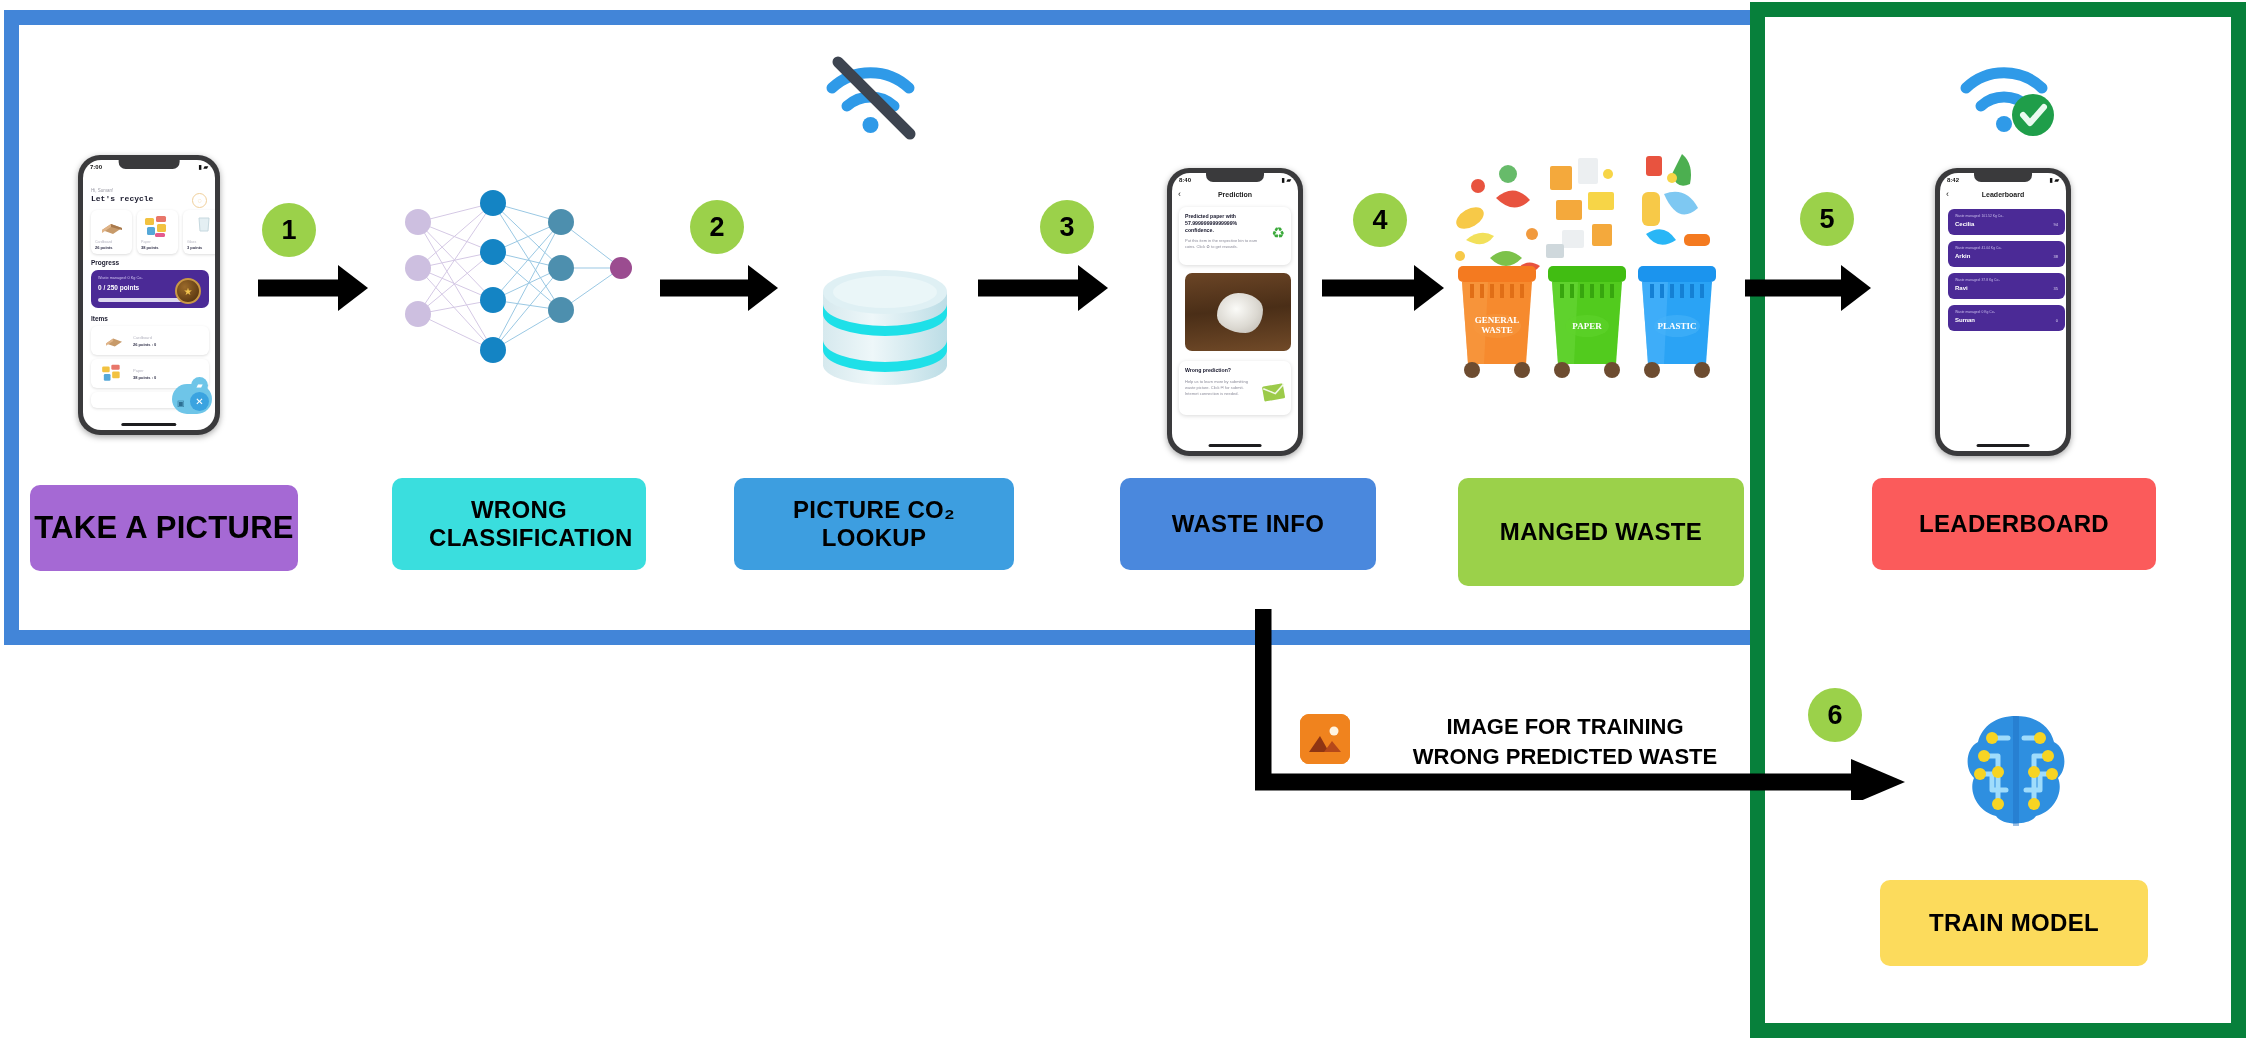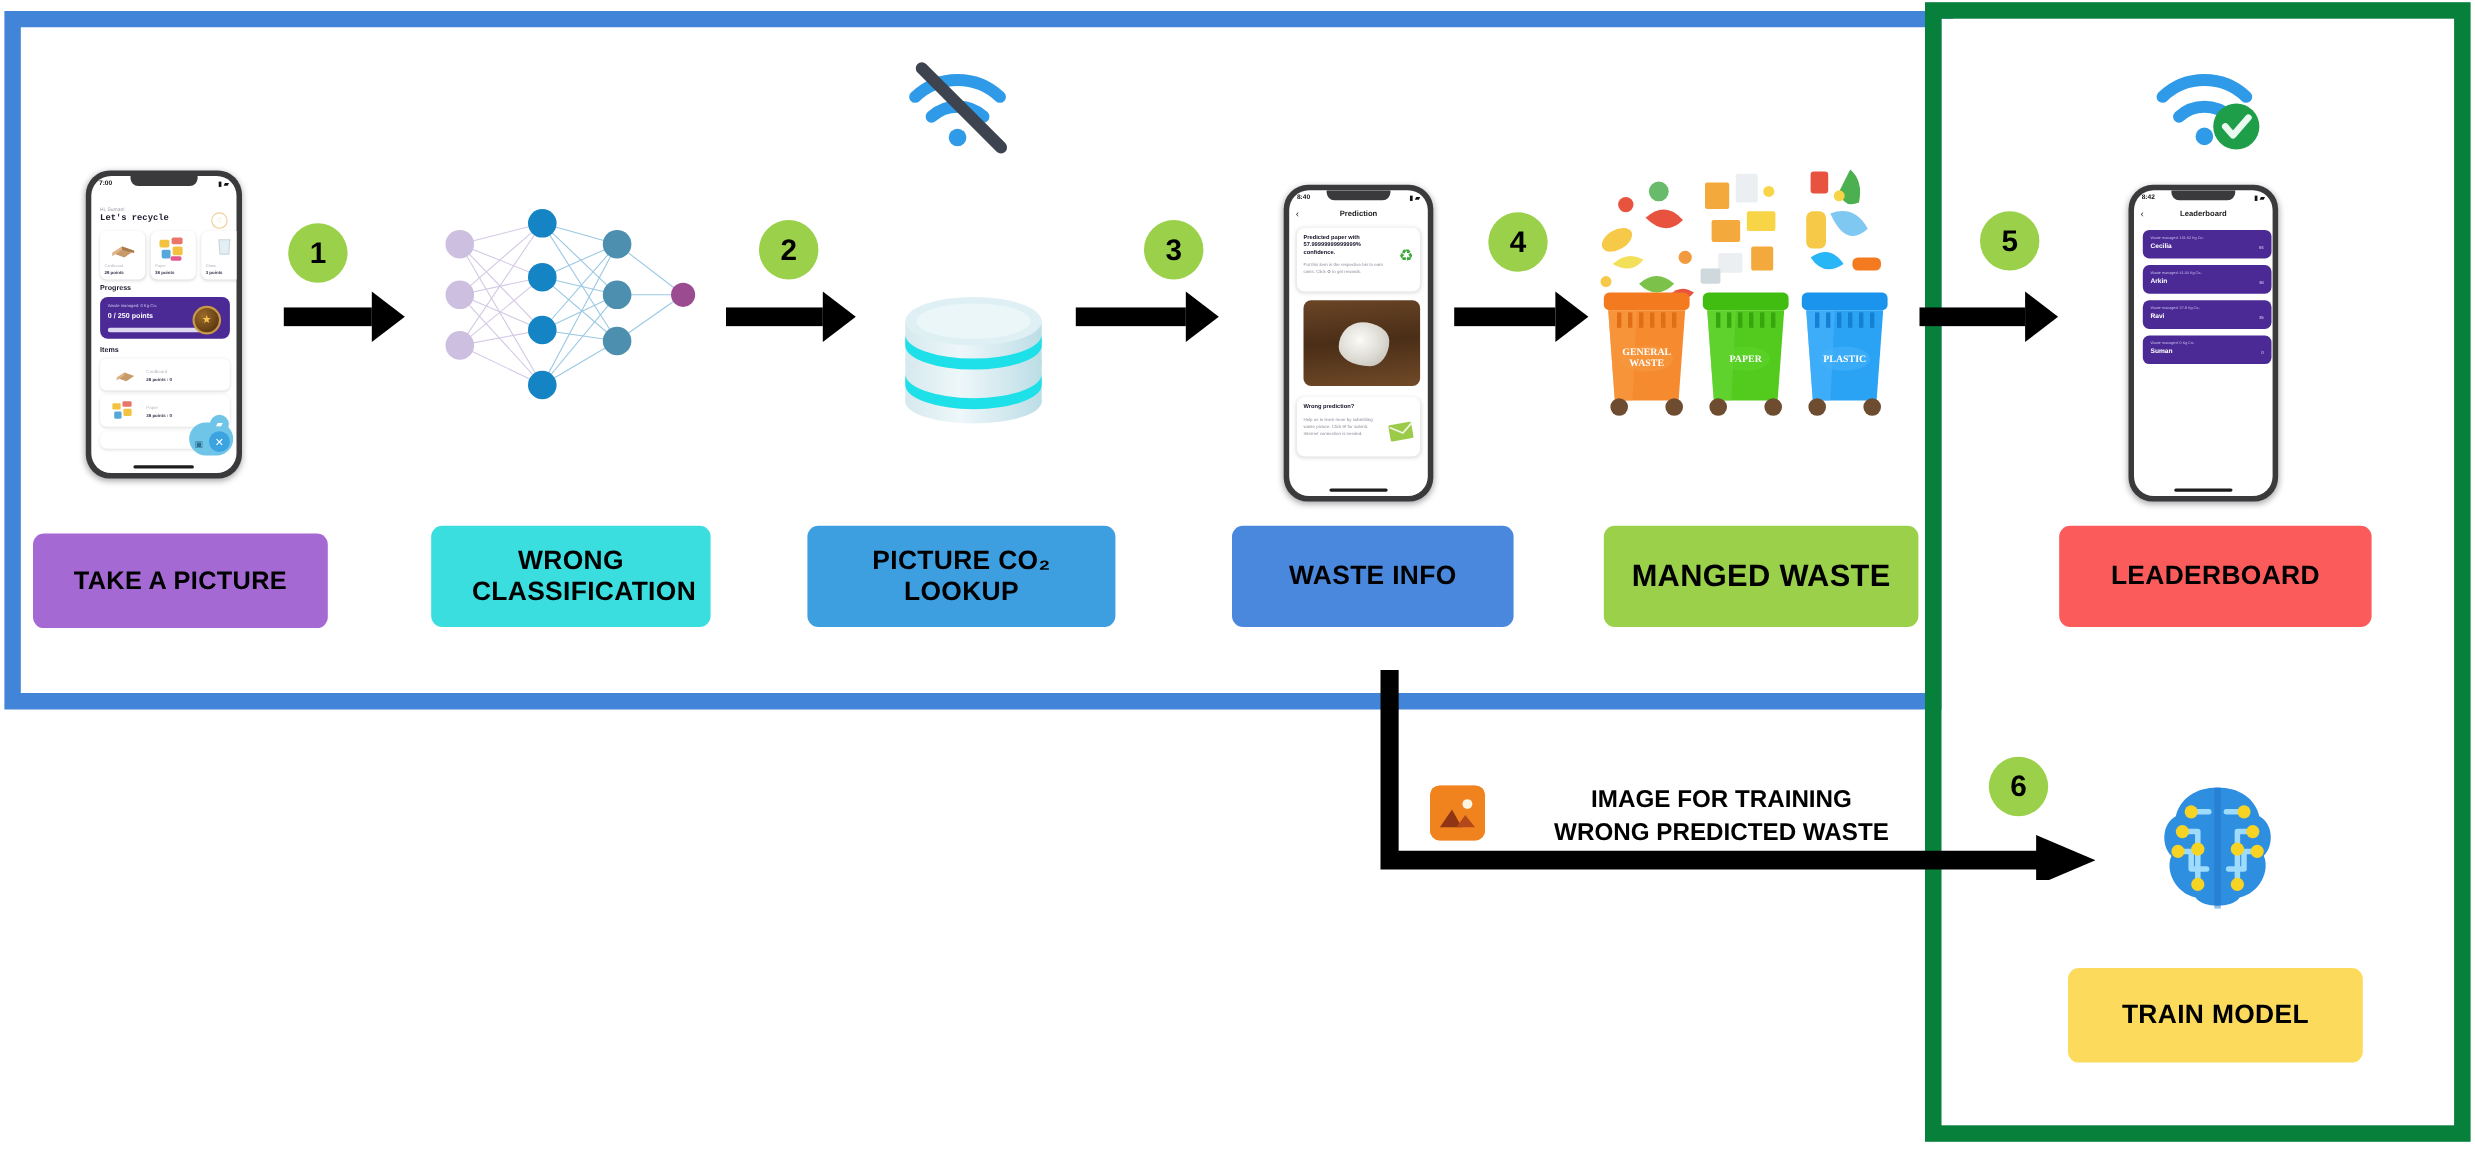--- a/index.html
+++ b/index.html
@@ -479,33 +479,33 @@
     </div>
     <div class="lb-row" style="top:132px">
       <div class="sub">Waste managed: 0 Kg Co₂</div>
       <div class="nm">Suman</div>
       <div class="sc">0</div>
     </div>
     <div class="homebar"></div>
   </div>
 </div>
 
-<div class="label-box" style="left:30px;top:485px;width:268px;height:86px;background:#a569d4;font-size:23px;">
+<div class="label-box" style="left:30px;top:485px;width:268px;height:86px;background:#a569d4;font-size:31px;">
   <span>TAKE A PICTURE</span>
 </div>
 <div class="label-box" style="left:392px;top:478px;width:254px;height:92px;background:#3adede;font-size:24px;">
   <span style="max-width:180px;">WRONG CLASSIFICATION</span>
 </div>
 <div class="label-box" style="left:734px;top:478px;width:280px;height:92px;background:#3d9ee0;font-size:24px;">
   <span style="max-width:200px;">PICTURE CO₂ LOOKUP</span>
 </div>
 <div class="label-box" style="left:1120px;top:478px;width:256px;height:92px;background:#4a88dd;font-size:24px;">
   <span>WASTE   INFO</span>
 </div>
-<div class="label-box" style="left:1458px;top:478px;width:286px;height:92px;background:#9bd14a;font-size:28px;">
+<div class="label-box" style="left:1458px;top:478px;width:286px;height:108px;background:#9bd14a;font-size:24px;">
   <span>MANGED  WASTE</span>
 </div>
 <div class="label-box" style="left:1872px;top:478px;width:284px;height:92px;background:#fb5b5b;font-size:24px;z-index:13;">
   <span>LEADERBOARD</span>
 </div>
 <div class="label-box" style="left:1880px;top:880px;width:268px;height:86px;background:#fcdb5c;font-size:24px;z-index:13;">
   <span>TRAIN MODEL</span>
 </div>
 
 <div id="fb-path" style="left:1255px;top:600px;">

